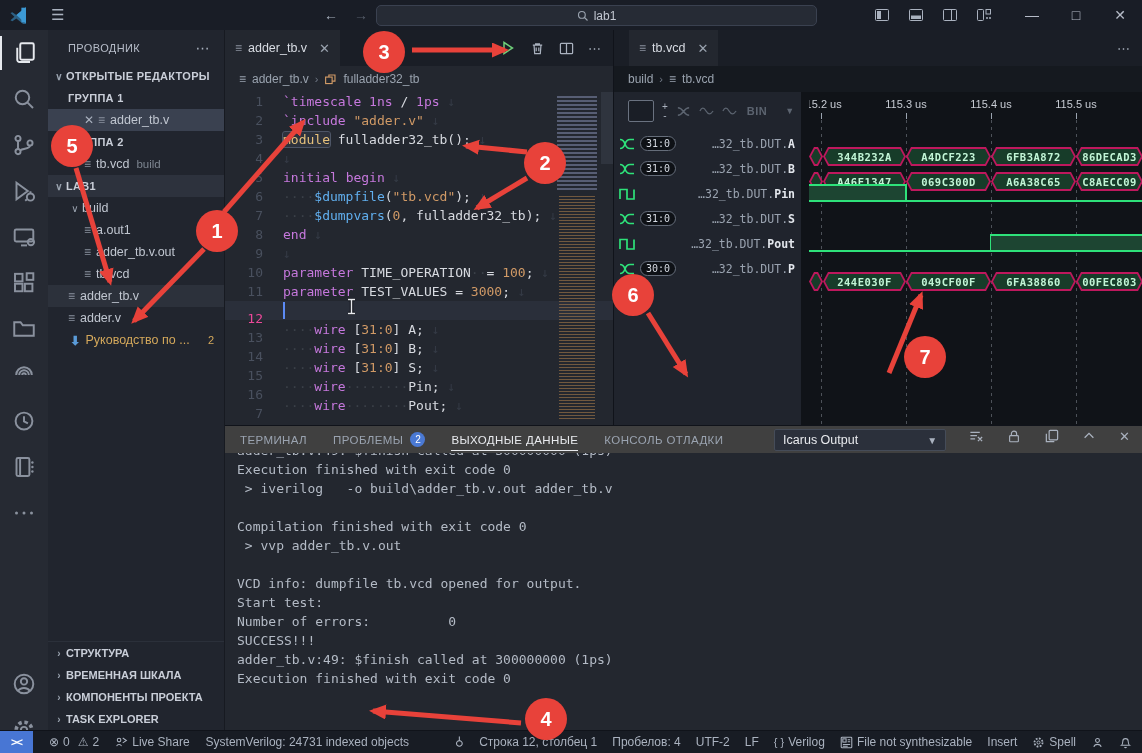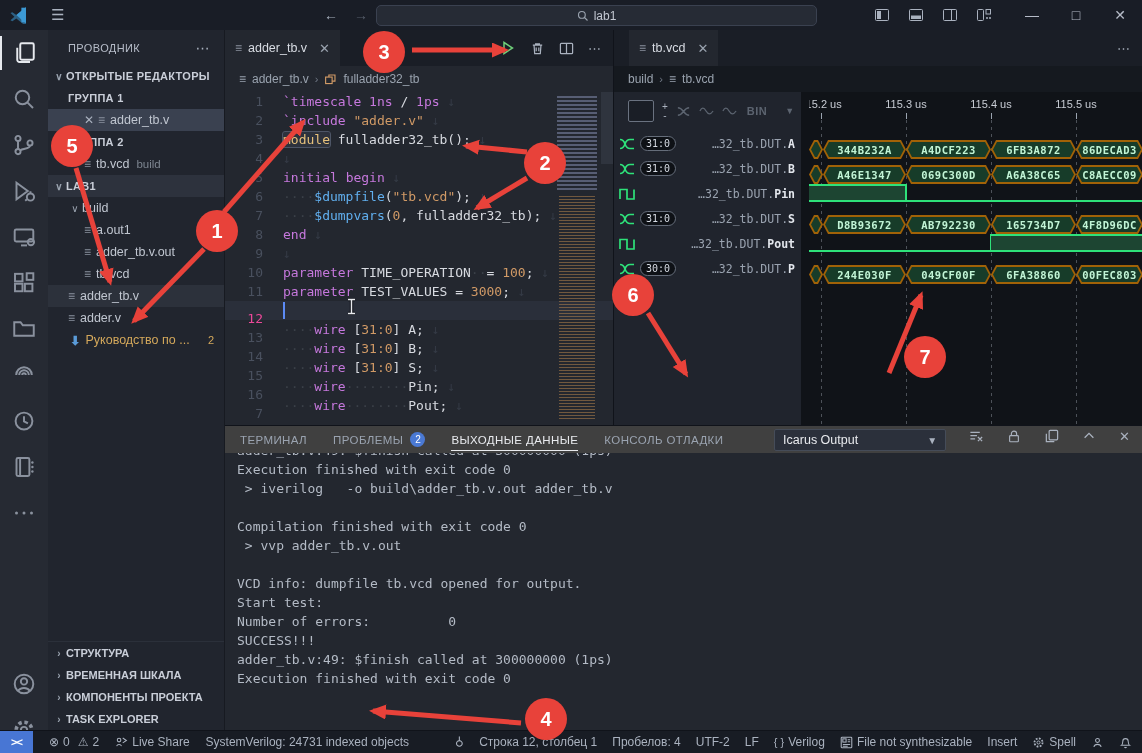--- a/index.html
+++ b/index.html
@@ -87,21 +87,21 @@
   .sigrow .rangebadge{border:1px solid #656d7a;background:#0e1116;color:#d5dae2;font-size:10px;
           border-radius:8px;padding:0 5px;line-height:13px;flex:none}
   .sigrow .signame{margin-left:auto;padding-right:6px;white-space:nowrap}
   .sigrow .signame b{color:#e2e6ec}
   #wf-wave{position:absolute;left:195px;top:0;right:0;height:100%;overflow:hidden}
   .tlabel{position:absolute;top:6px;transform:translateX(-50%);font-size:11px;color:#c8ccd4;white-space:nowrap}
   .tick{position:absolute;top:21px;width:1px;height:6px;background:#9aa3af}
   .gridline{position:absolute;top:28px;bottom:0;width:1px;
     background:repeating-linear-gradient(to bottom,rgba(190,198,210,.35) 0 3px,transparent 3px 7px)}
   .wrow{position:absolute;left:0;right:0;height:25px}
-  .seg{position:absolute;top:9px;height:19px;background:#a16207;
+  .seg{position:absolute;top:16px;height:19px;background:#be185d;
        clip-path:polygon(5px 0,calc(100% - 5px) 0,100% 50%,calc(100% - 5px) 100%,5px 100%,0 50%)}
   .seg .fill{position:absolute;inset:2px;background:#173c29;
        clip-path:polygon(4px 0,calc(100% - 4px) 0,100% 50%,calc(100% - 4px) 100%,4px 100%,0 50%)}
   .seg .val{position:absolute;inset:0;display:flex;align-items:center;justify-content:center;
        font-family:"DejaVu Sans Mono",monospace;font-size:10.5px;font-weight:bold;color:#c2f5d6;letter-spacing:.5px}
   .bit-base{position:absolute;height:2px;top:19px;background:#2ee27a}
   .bit-hi{position:absolute;top:3px;height:18px;background:#1d4532;border-top:2px solid #2ee27a}
   .bit-tr{position:absolute;top:3px;width:2px;height:18px;background:#2ee27a}
   #btn-addsignals{position:absolute;left:15px;top:350px;width:130px;height:31px;background:#4a79d4;border-radius:3px;
       color:#fff;font-size:12.5px;font-weight:bold;display:flex;align-items:center;justify-content:center;gap:6px}
@@ -599,42 +599,20 @@
               <div class="fill"></div>
               <div class="val">C8AECC09</div>
             </div>
           </div>
           <div class="wrow" style="top: 89px;">
             <div class="bit-hi" style="left: 0px; width: 97px;"></div>
             <div class="bit-base" style="left: 0px; width: 97px;"></div>
             <div class="bit-tr" style="left: 96px;"></div>
             <div class="bit-base" style="left: 97px; width: 237px;"></div>
           </div>
-          <div class="wrow" style="top: 114px;">
-            <div class="seg" style="left: 0px; width: 14px;">
-              <div class="fill"></div>
-              <div class="val"></div>
-            </div>
-            <div class="seg" style="left: 14px; width: 83px;">
-              <div class="fill"></div>
-              <div class="val">D8B93672</div>
-            </div>
-            <div class="seg" style="left: 97px; width: 85px;">
-              <div class="fill"></div>
-              <div class="val">AB792230</div>
-            </div>
-            <div class="seg" style="left: 182px; width: 85px;">
-              <div class="fill"></div>
-              <div class="val">165734D7</div>
-            </div>
-            <div class="seg" style="left: 267px; width: 67px;">
-              <div class="fill"></div>
-              <div class="val">4F8D96DC</div>
-            </div>
-          </div>
           <div class="wrow" style="top: 139px;">
             <div class="bit-base" style="left: 0px; width: 182px;"></div>
             <div class="bit-tr" style="left: 181px;"></div>
             <div class="bit-hi" style="left: 182px; width: 152px;"></div>
             <div class="bit-base" style="left: 182px; width: 152px;"></div>
           </div>
           <div class="wrow" style="top: 164px;">
             <div class="seg" style="left: 0px; width: 14px;">
               <div class="fill"></div>
               <div class="val"></div>

